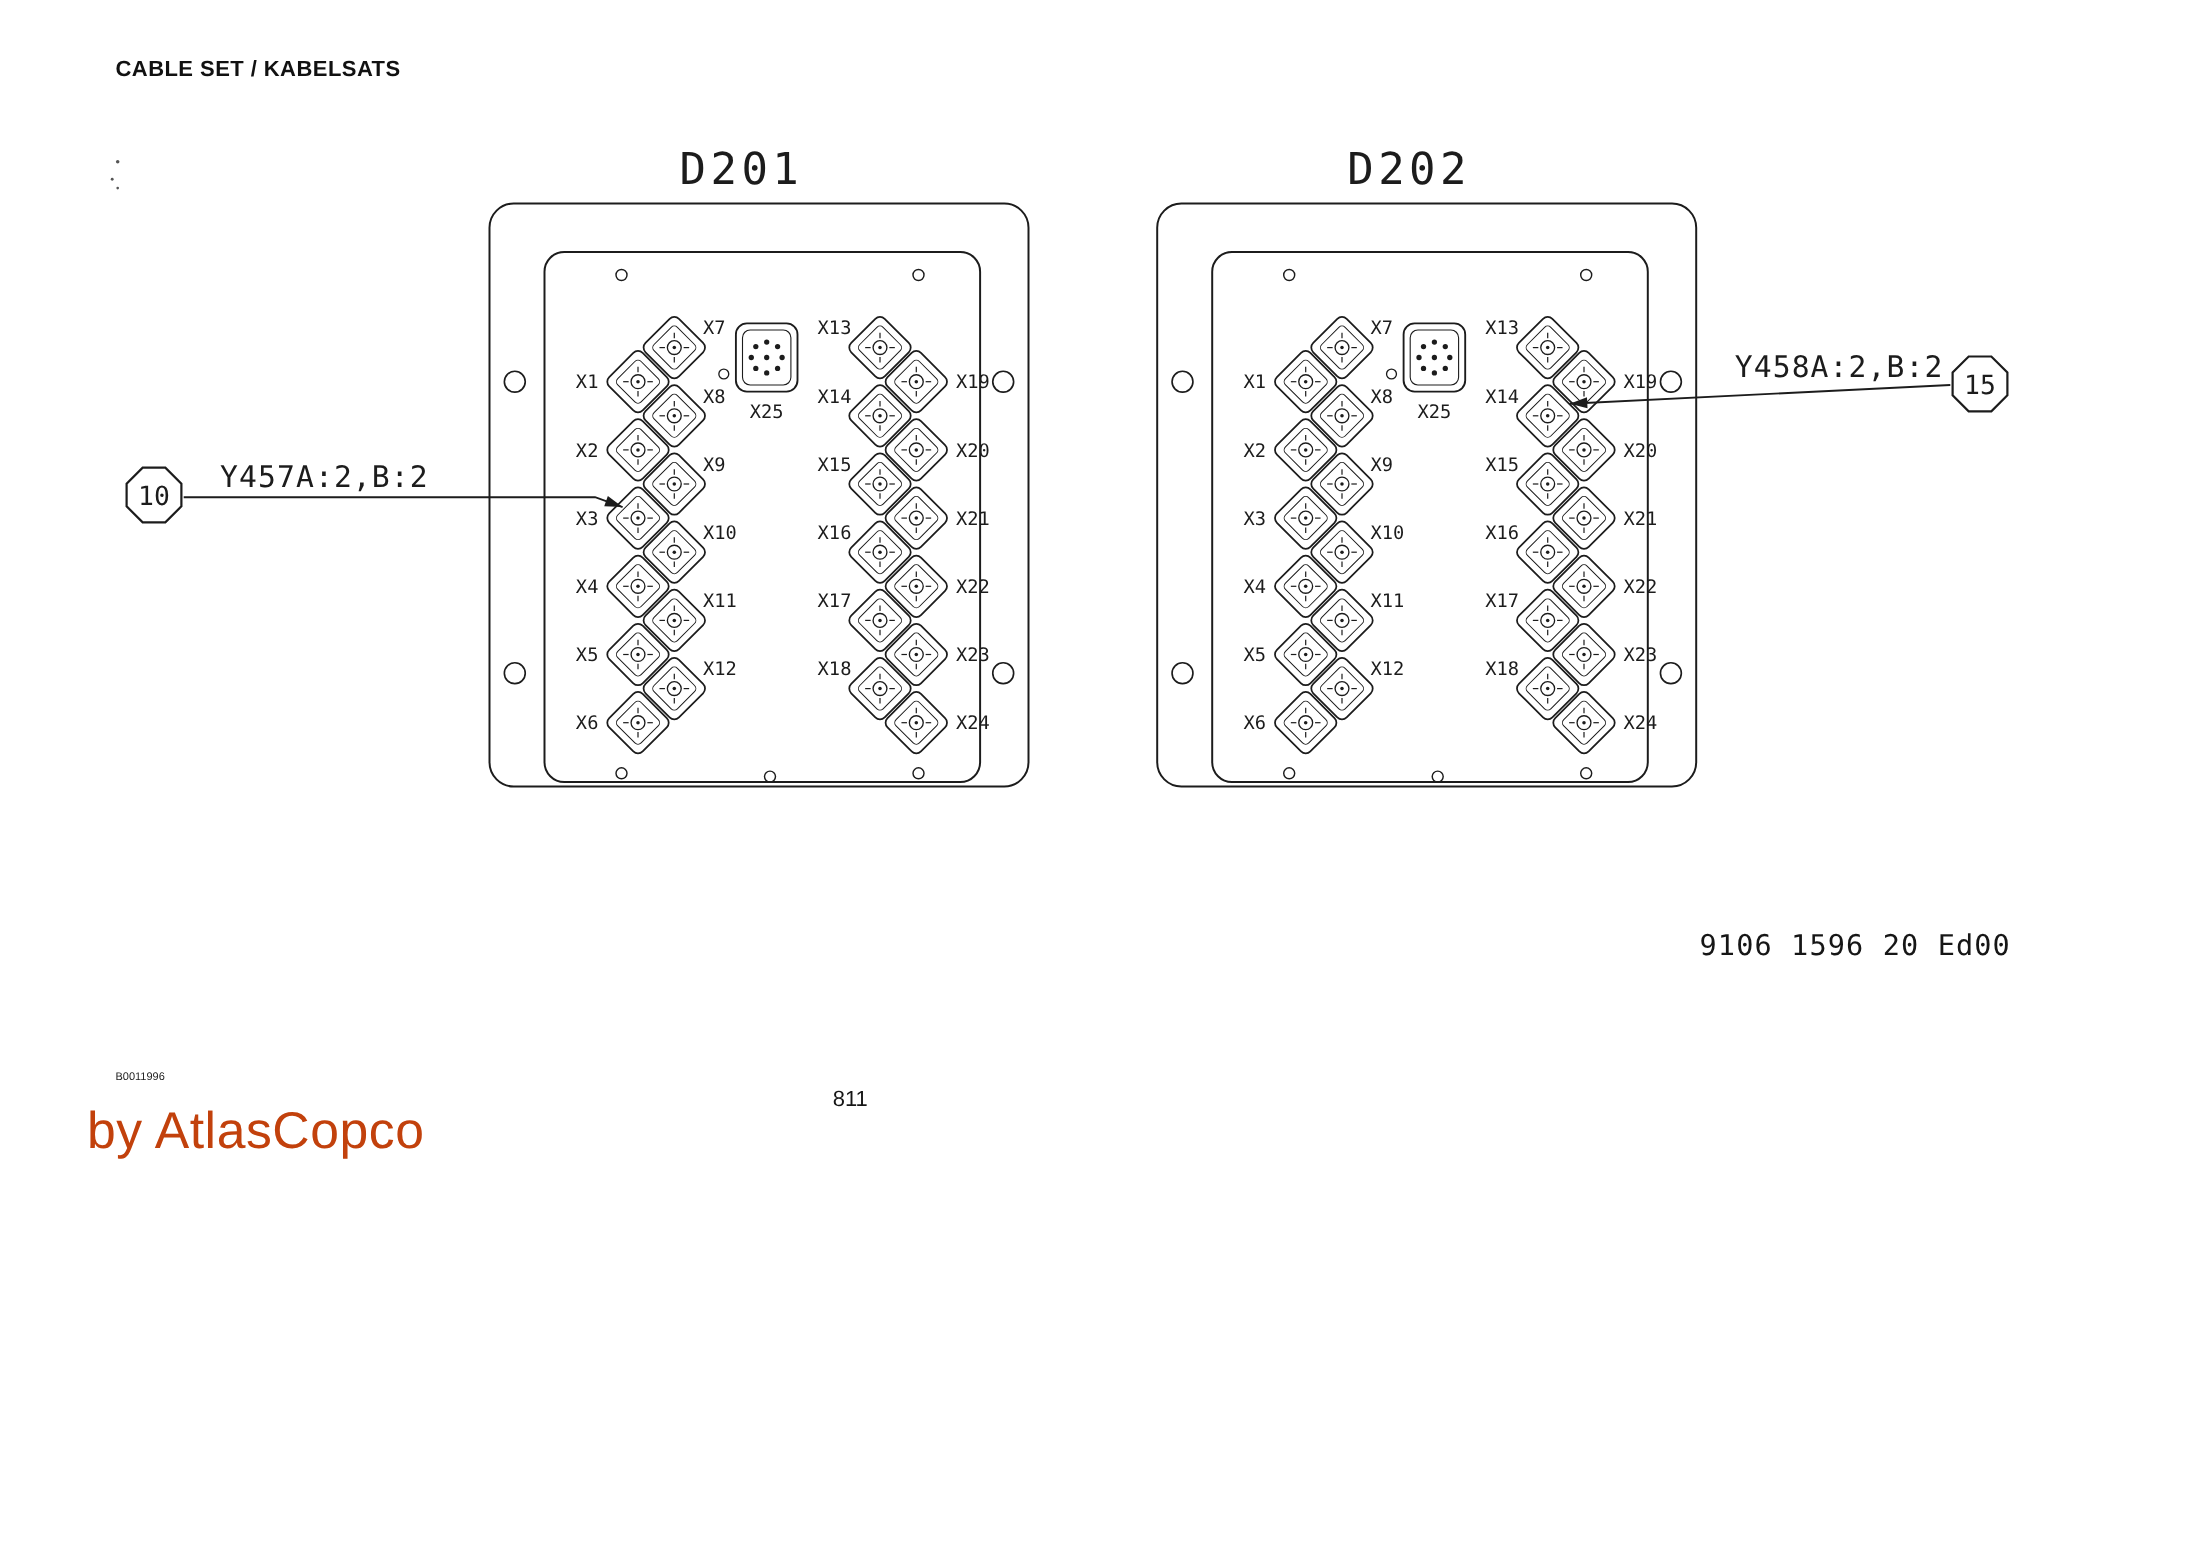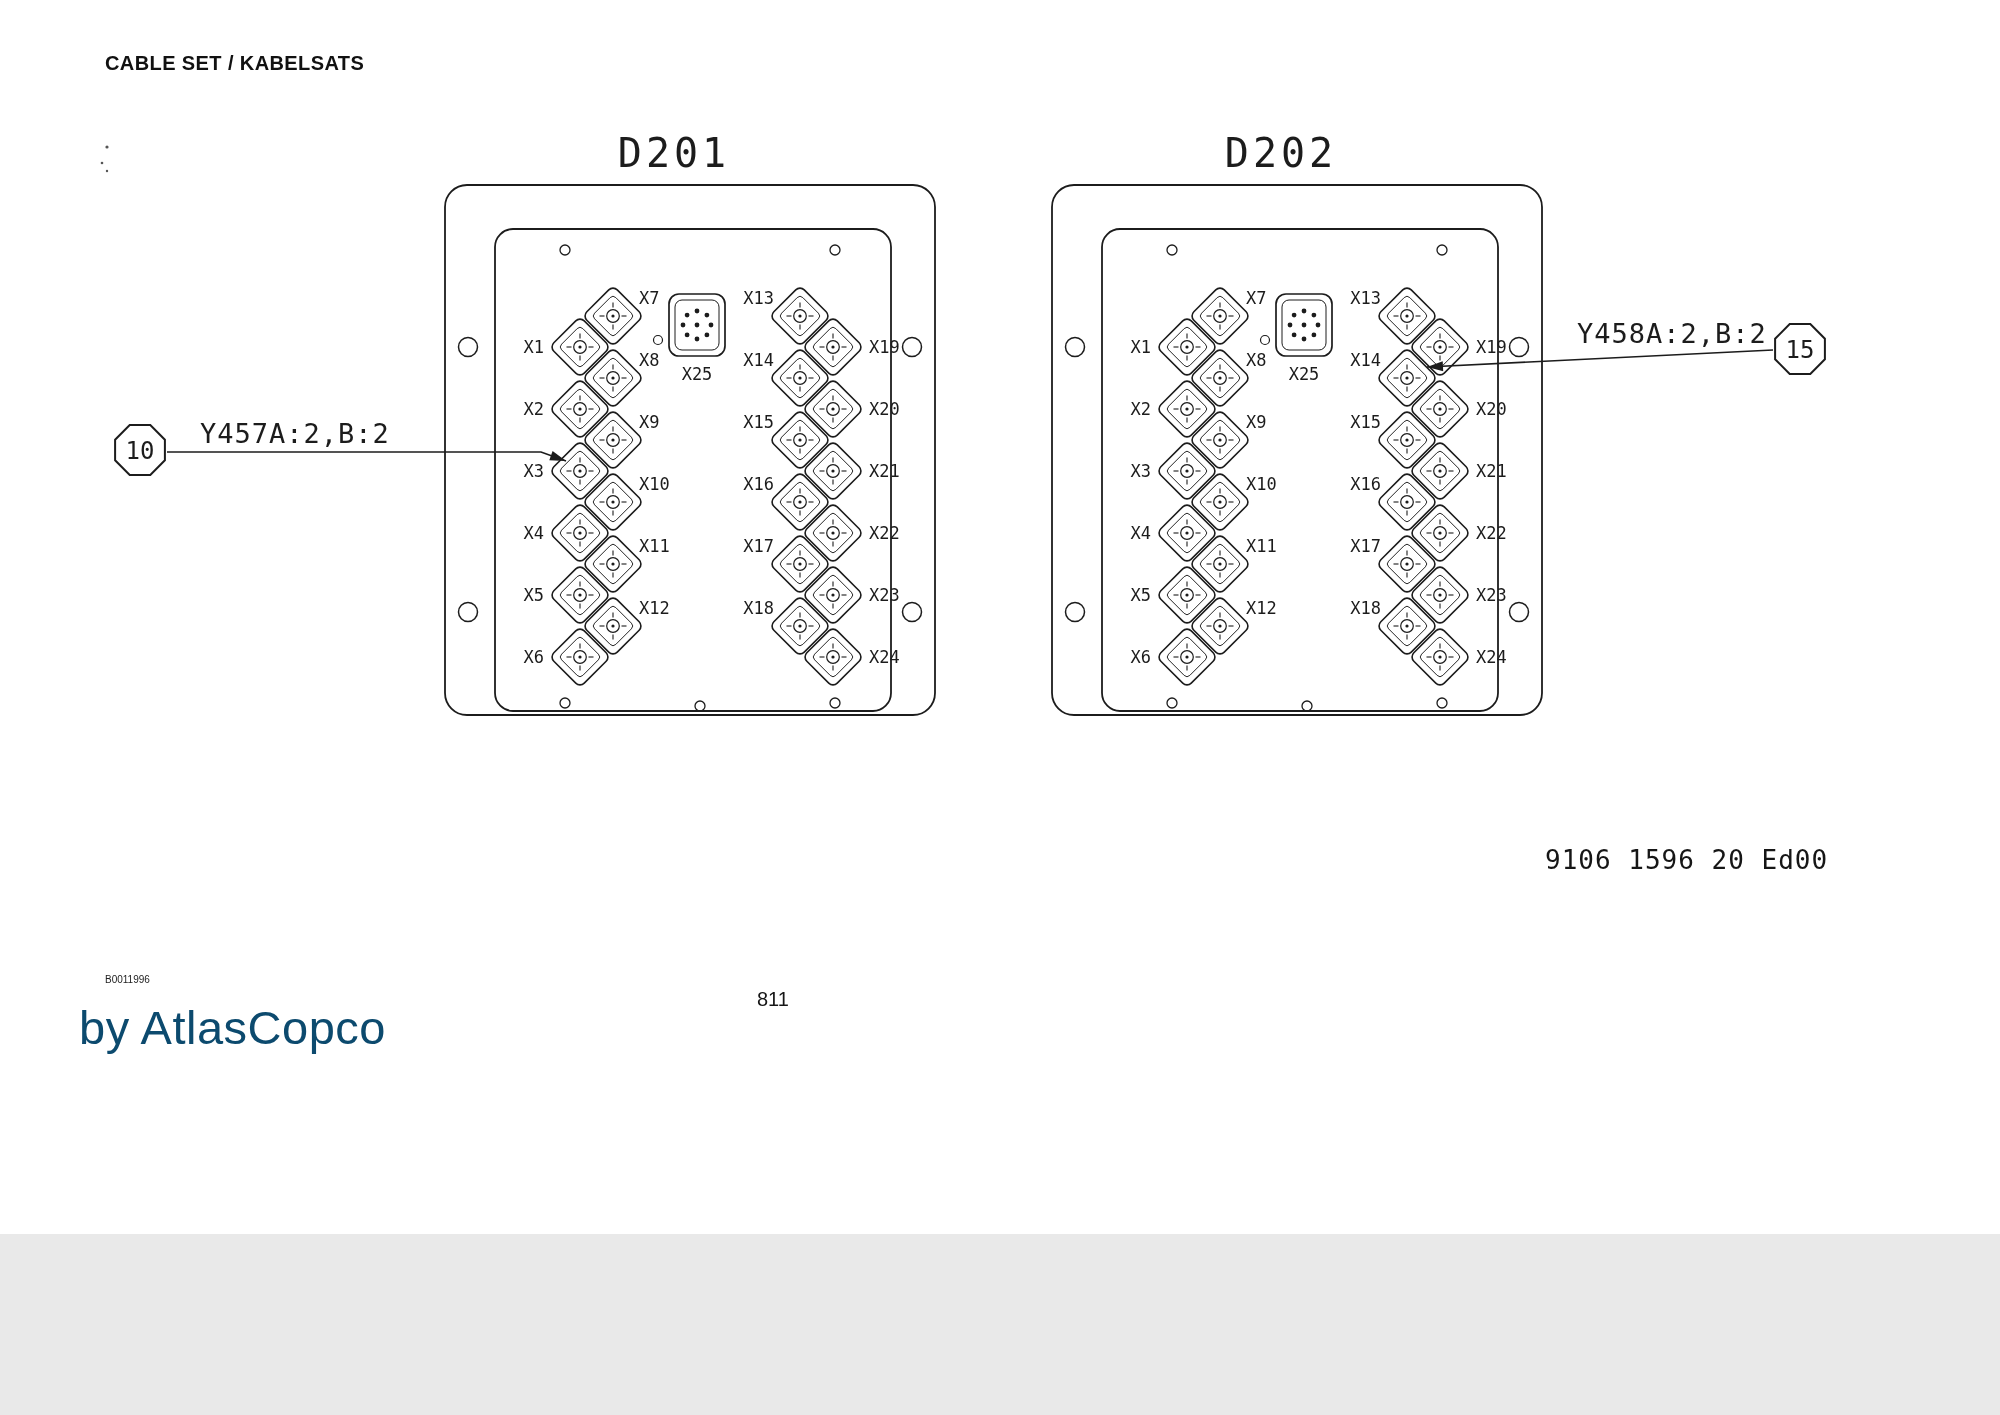--- a/index.html
+++ b/index.html
@@ -1,31 +1,31 @@
 <!DOCTYPE html>
 <html><head>
 <meta charset="utf-8">
 <style>
   *{margin:0;padding:0;box-sizing:border-box}
   html,body{background:#e9e9e9}
   .page{
-    position:relative;width:2000px;height:1234px;background:#ffffff;
+    position:relative;width:2000px;height:1415px;background:#ffffff;
     overflow:hidden;font-family:"Liberation Sans",sans-serif;color:#161616;
   }
   .page-title{
     position:absolute;left:105px;top:52px;
     font-size:20px;font-weight:bold;letter-spacing:.4px;color:#111;
   }
   #diagram{position:absolute;left:0;top:0;width:2000px;height:1415px}
   .doc-number{
     position:absolute;left:1545px;top:845px;
     font-family:"DejaVu Sans Mono",monospace;font-size:26px;letter-spacing:1px;color:#161616;
   }
   .figure-code{position:absolute;left:105px;top:974px;font-size:10px;color:#222}
-  .brand-line{position:absolute;left:79px;top:1000px;font-size:47px;letter-spacing:.5px;color:#0c4a6e}
+  .brand-line{position:absolute;left:79px;top:1000px;font-size:47px;letter-spacing:.5px;color:#c2410c}
   .page-number{position:absolute;left:757px;top:988px;font-size:20px;color:#161616}
 
   
   .panel-title{font-family:"DejaVu Sans Mono",monospace;font-size:40px;letter-spacing:4px;fill:#1c1c1c}
   .conn-label{font-family:"DejaVu Sans Mono",monospace;font-size:17px;fill:#1c1c1c}
   .callout-label{font-family:"DejaVu Sans Mono",monospace;font-size:27px;letter-spacing:1px;fill:#1c1c1c}
   .balloon-num{font-family:"DejaVu Sans Mono",monospace;font-size:24px;fill:#1c1c1c}
 </style>
 </head>
 <body>

